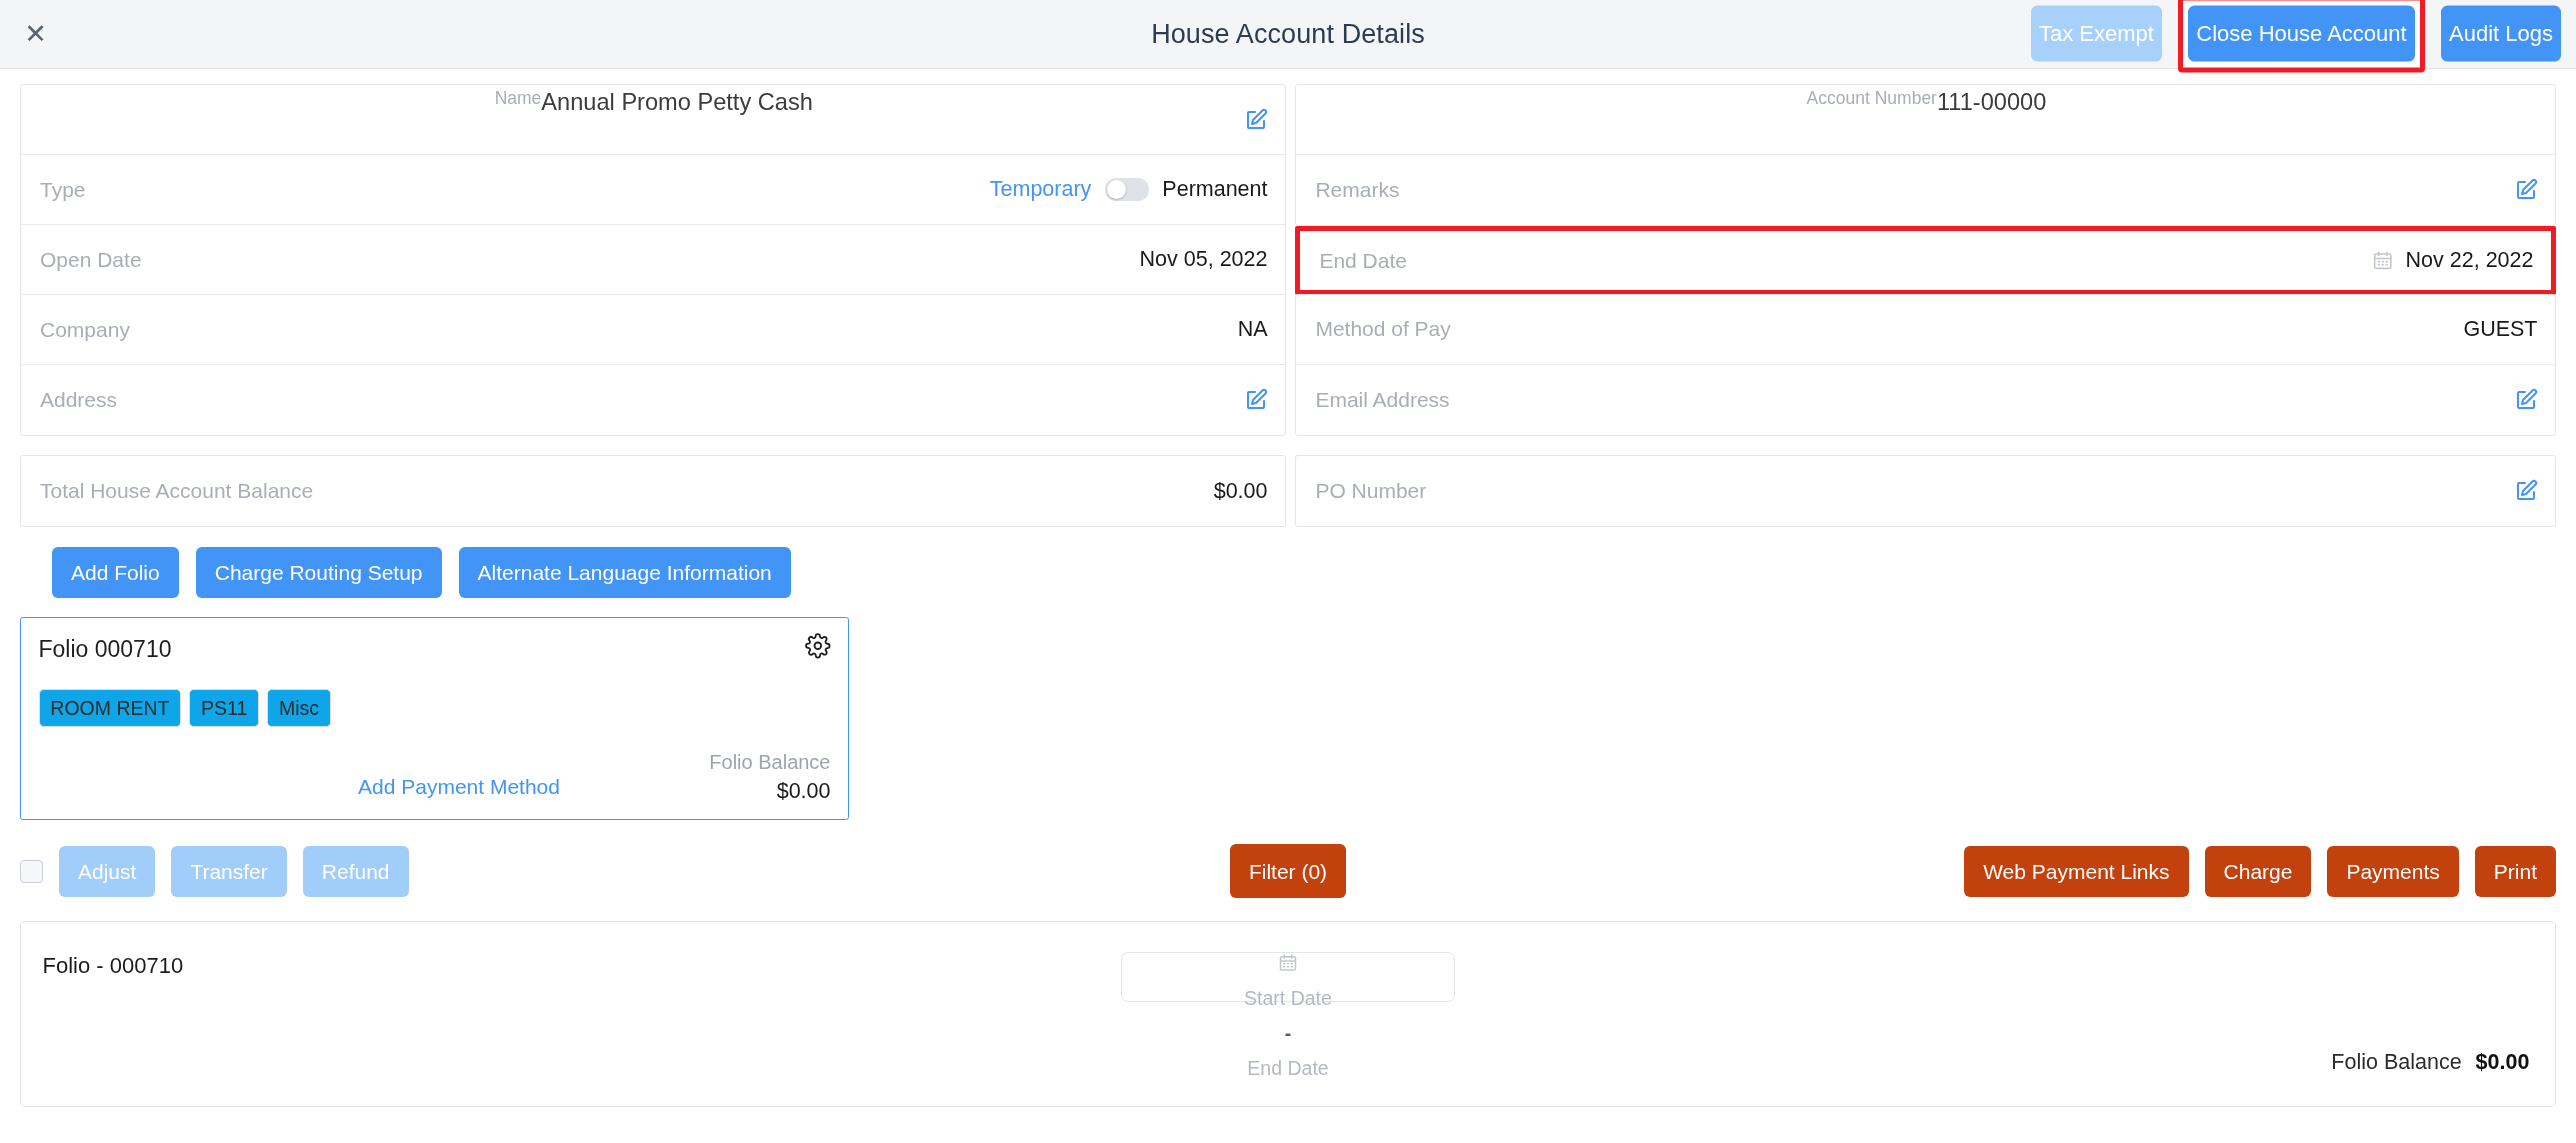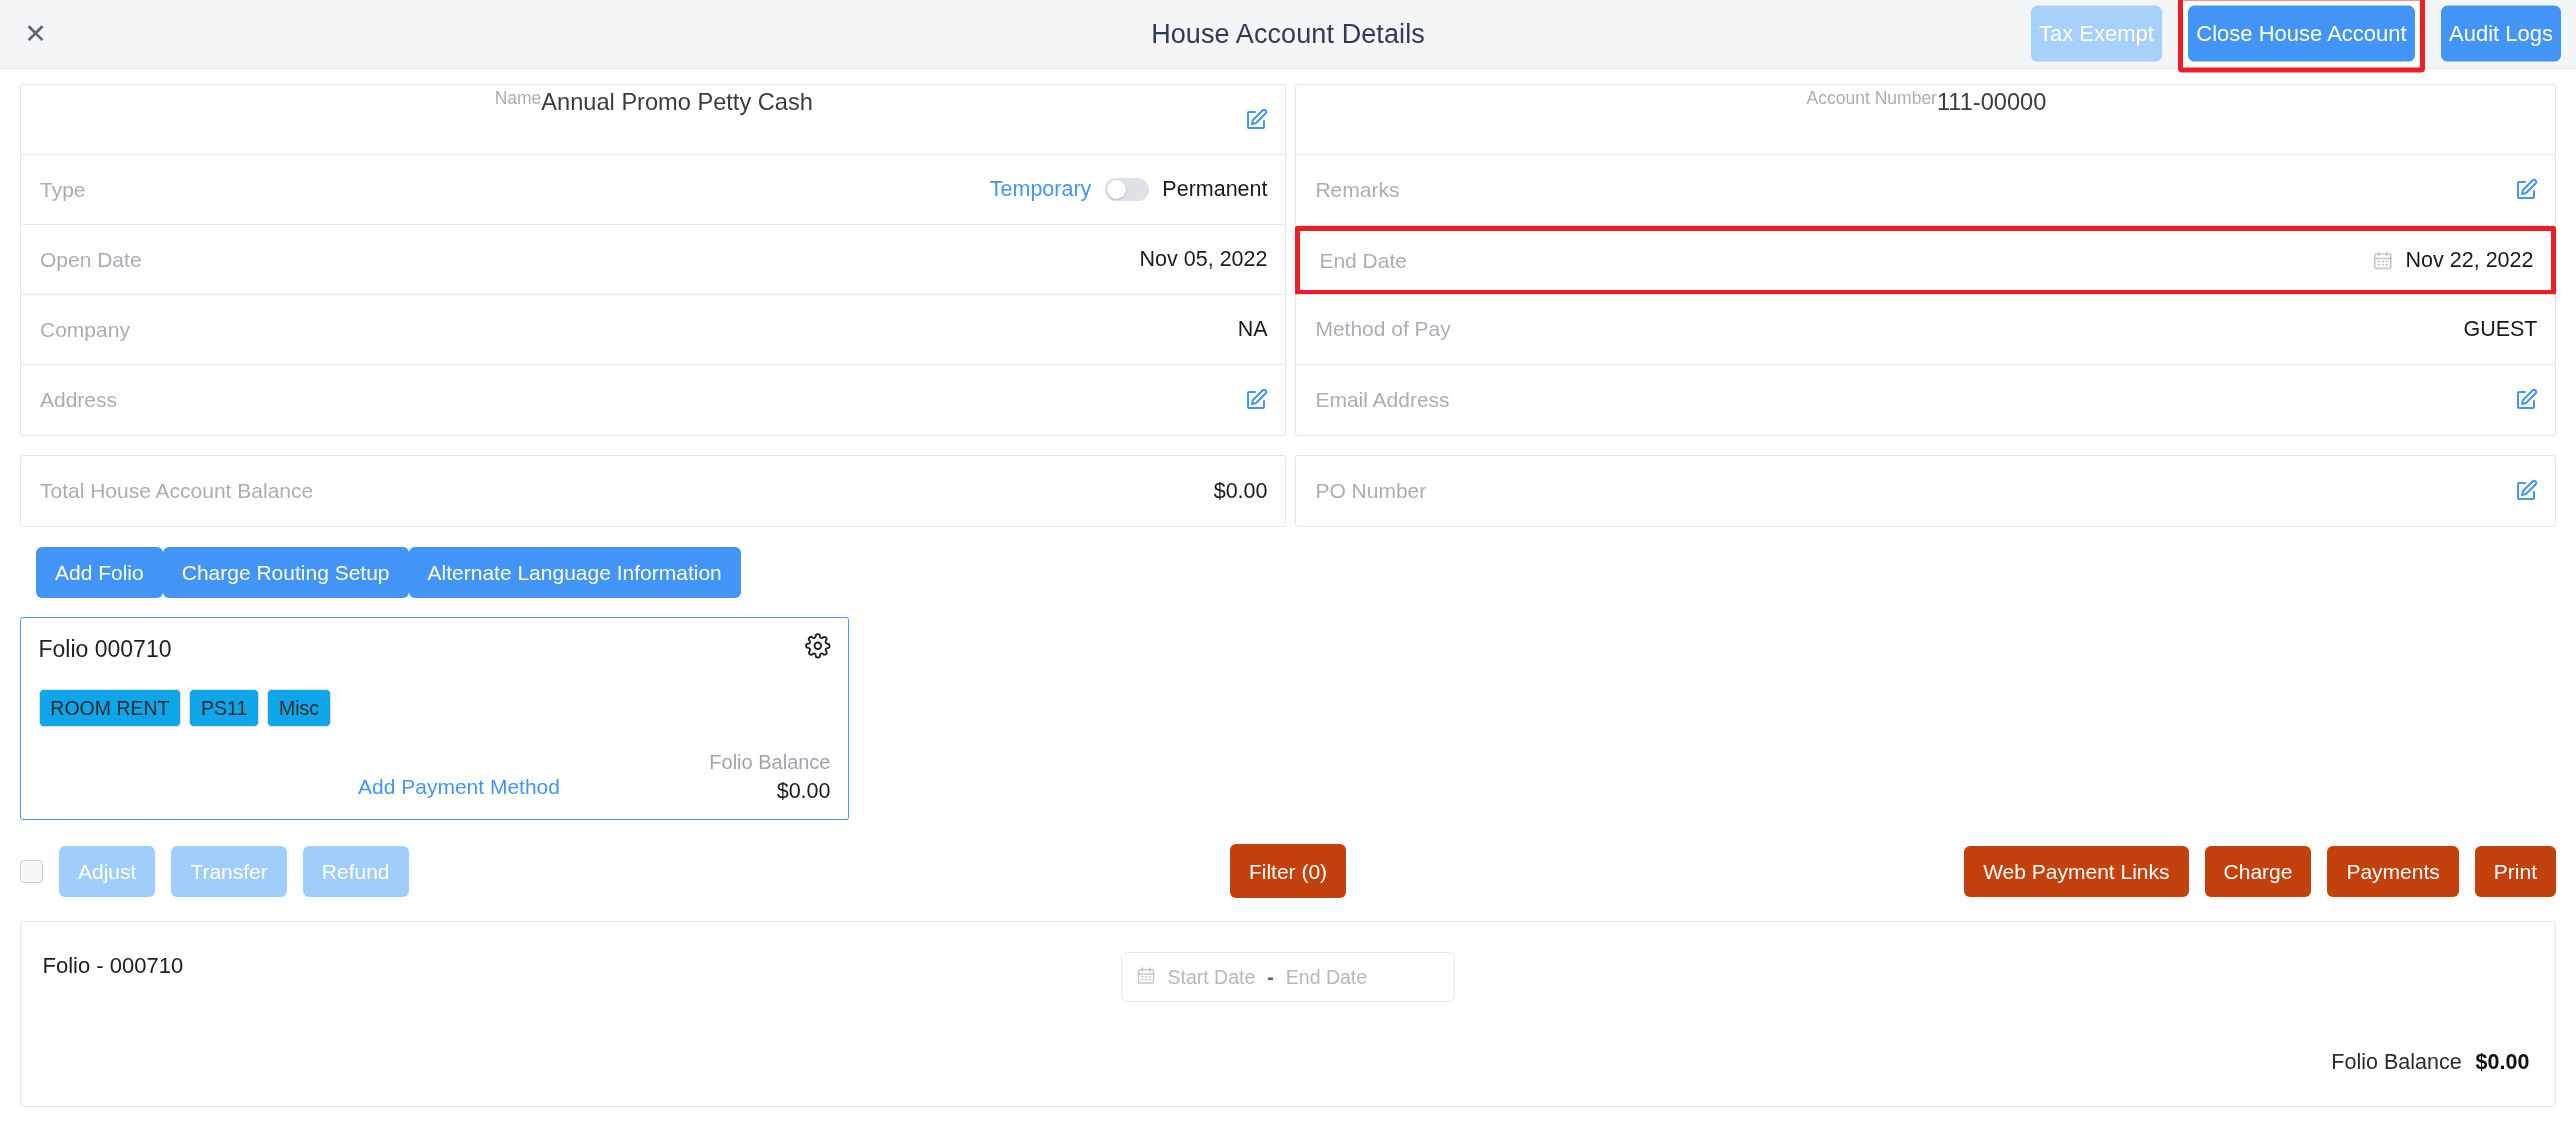--- a/index.html
+++ b/index.html
@@ -142,21 +142,23 @@
   
   .enddate-hl {
     border: 5.4px solid #ef1c25;
     border-radius: 2px;
   }
   .enddate-hl .row { border-bottom: none; height: 59px; }
 
   
   .actions {
     display: flex;
+    gap: 17px;
     padding: 20px 0 0 36px;
+    margin-left: 16px;
   }
   .btn-sm {
     border: none; border-radius: 6px;
     background: #4294f7; color: #fff;
     font-family: "Liberation Sans", sans-serif;
     font-size: 21px; line-height: 1;
     padding: 15px 19px;
     cursor: pointer; white-space: nowrap;
   }
 
@@ -264,20 +266,21 @@
     left: 50%; transform: translateX(-50%);
     top: 30px;
     width: 334px; height: 50px;
     border: 1.3px solid #e4e6ea;
     border-radius: 6.7px;
     display: flex; align-items: center;
     padding: 0 13.5px;
     gap: 12px;
     cursor: pointer;
     background: #fff;
+    flex-direction: column;
   }
   .dr-txt { font-size: 19.5px; color: #b4b9c1; }
   .dr-dash { font-size: 19.5px; color: #5c5c5c; font-weight: bold; }
   .bp-balance {
     position: absolute;
     right: 25.6px; bottom: 31px;
     font-size: 21.5px;
     white-space: nowrap;
   }
   .bp-balance .bl { color: #2b2b2b; }

